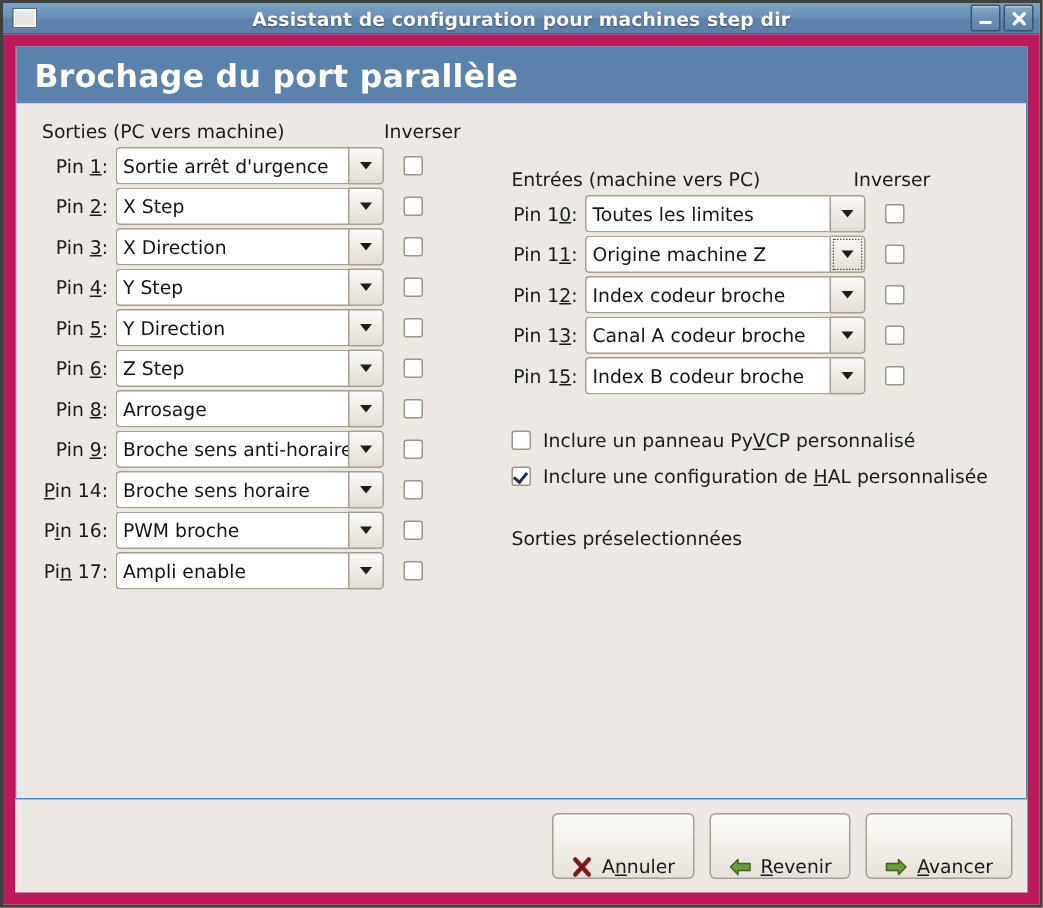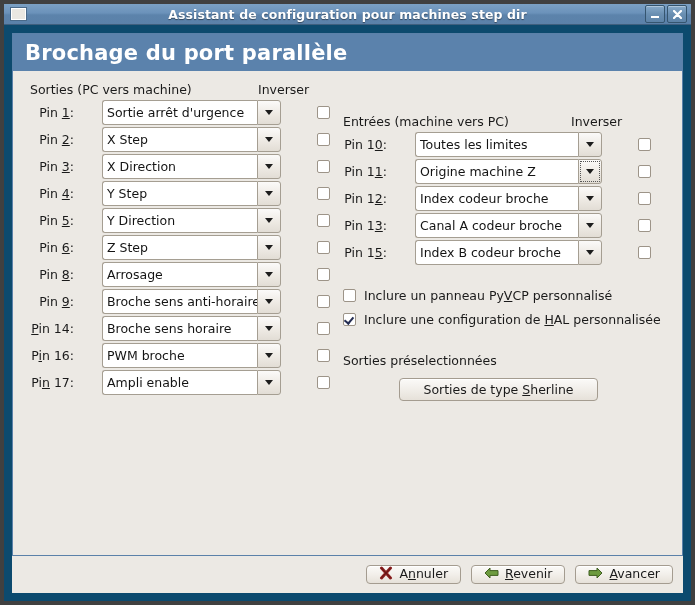--- a/index.html
+++ b/index.html
@@ -7,21 +7,21 @@
     width:695px;height:605px;
     background:#000;
     font-family:"DejaVu Sans","Liberation Sans",sans-serif;
     font-size:12.5px;
     color:#1a1a1a;
     overflow:hidden;
   }
   .window{
     position:absolute;left:0;top:0;width:695px;height:605px;
     background:#ece9e4;
-    border:4px solid #404040;
+    border:2px solid #404040;
     box-sizing:border-box;
     display:flex;flex-direction:column;
   }
   
   .titlebar{
     height:21px;flex:0 0 21px;
     background:linear-gradient(180deg,#7ba0c4 0%,#6b92ba 45%,#5c83ab 55%,#5b81a9 100%);
     border-bottom:1px solid #3f5f7e;
     display:flex;align-items:center;
     position:relative;
@@ -50,21 +50,21 @@
     color:#ffffff;font-size:11px;font-weight:bold;
     display:flex;align-items:center;justify-content:center;
     box-shadow:inset 0 1px 0 rgba(255,255,255,.35);
     cursor:pointer;
     line-height:1;
     font-family:"DejaVu Sans",sans-serif;
   }
   .tb-btn.min span{display:block;width:8px;height:2px;background:#fff;margin-top:5px;}
   
   .body-area{
-    flex:1 1 auto;position:relative;background:#0c4a6e;
+    flex:1 1 auto;position:relative;background:#be185d;
     padding:8px;box-sizing:border-box;
     display:flex;flex-direction:column;
   }
   .panel{
     border:1px solid #5b81a9;
     background:#ece9e4;
     flex:1 1 auto;
     display:flex;flex-direction:column;
     box-sizing:border-box;
   }
@@ -89,21 +89,21 @@
   .col-right{left:330px;top:10px;margin-top:32px;}
   .col-head{
     display:flex;align-items:flex-end;
     font-size:12.5px;color:#1a1a1a;
     margin-bottom:5px;height:16px;
   }
   .col-head .grp{width:228px;}
   .col-head .inv{}
   .row{
     display:flex;align-items:center;
-    height:21px;margin-bottom:6px;gap:23px;
+    height:21px;margin-bottom:6px;
   }
   .pin-label{
     width:44px;text-align:right;
     font-size:12.5px;color:#1a1a1a;
     padding-right:5px;white-space:nowrap;
     flex:0 0 auto;
   }
   u{text-decoration:underline;}
   
   .combo{
@@ -189,25 +189,25 @@
   }
   
   .footer{
     flex:0 0 auto;
     padding:9px 10px 9px 0;
     display:flex;justify-content:flex-end;gap:10px;
     background:#ece9e4;
     box-sizing:border-box;
   }
   .fbtn{
-    min-width:91px;height:19px;
+    min-width:91px;height:44px;
     border:1px solid #a49c90;
     border-radius:4px;
     background:linear-gradient(180deg,#fbfaf8 0%,#f2efea 50%,#e6e1d9 100%);
-    display:flex;align-items:flex-start;justify-content:center;gap:6px;
+    display:flex;align-items:flex-end;justify-content:center;gap:6px;
     font-size:12.5px;color:#1a1a1a;
     padding:0 12px;
     box-sizing:border-box;
     cursor:pointer;
     box-shadow:inset 0 1px 0 #fff;
   }
   .ico{flex:0 0 auto;display:block;}
 </style>
 </head>
 <body>
@@ -422,23 +422,20 @@
               </div>
               <div class="optrow">
                 <div class="cb checked"></div>
                 <label><span>Inclure une configuration de <u>H</u>AL personnalisée</span></label>
               </div>
             </div>
 
           <div style="margin-top:26px;">
             <div class="sect-title">Sorties préselectionnées</div>
             <div style="margin-left:56px;" id="preset-buttons">
-                <div class="preset-btn">
-                  <span>Sorties de type <u>S</u>herline</span>
-                </div>
               </div>
           </div>
         </div>
 
       </div>
     </div>
 
     <div class="footer" id="footer-buttons">
         <div class="fbtn">
           <svg class="ico" width="14" height="14" viewBox="0 0 14 14">

